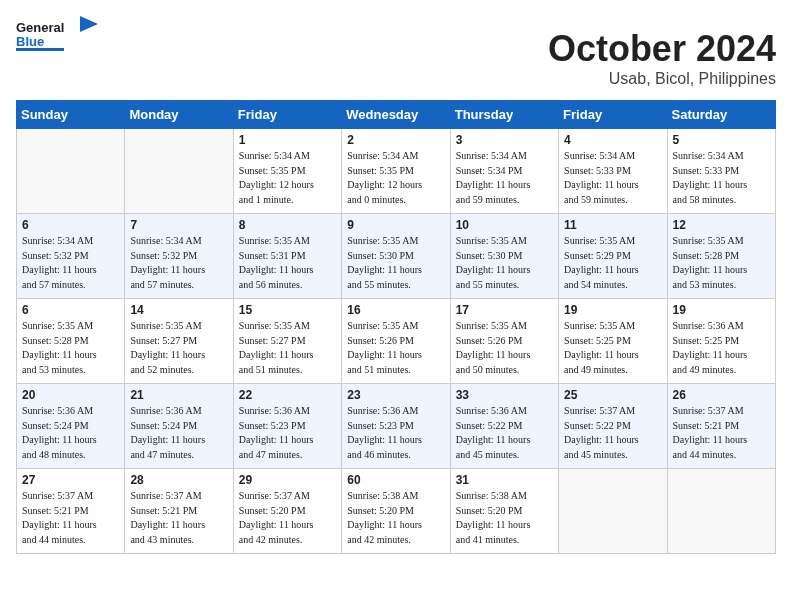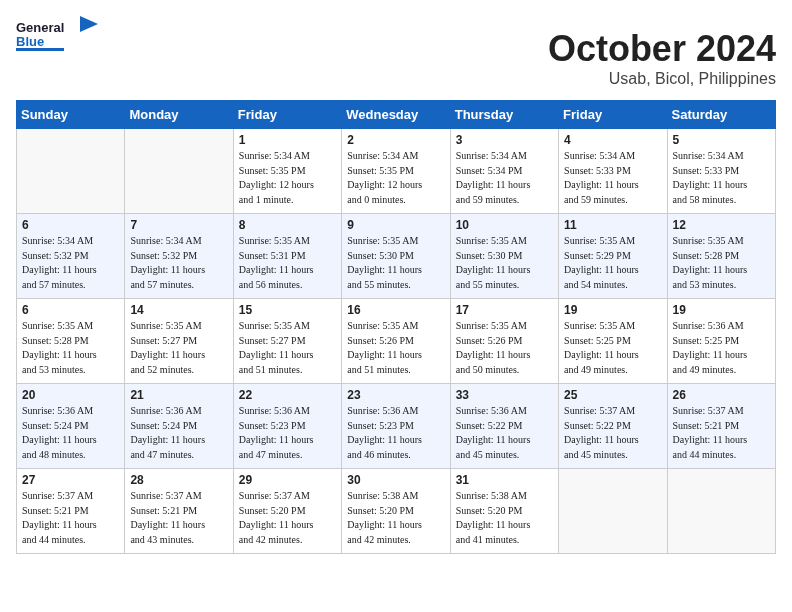--- a/index.html
+++ b/index.html
@@ -326,21 +326,21 @@
 and 43 minutes.</div>
         </td>
         <td>
           <span class="day-num">29</span>
           <div class="cell-info" style="white-space: pre-line;">Sunrise: 5:37 AM
 Sunset: 5:20 PM
 Daylight: 11 hours
 and 42 minutes.</div>
         </td>
         <td>
-          <span class="day-num">30</span>
+          <span class="day-num">60</span>
           <div class="cell-info" style="white-space: pre-line;">Sunrise: 5:38 AM
 Sunset: 5:20 PM
 Daylight: 11 hours
 and 42 minutes.</div>
         </td>
         <td>
           <span class="day-num">31</span>
           <div class="cell-info" style="white-space: pre-line;">Sunrise: 5:38 AM
 Sunset: 5:20 PM
 Daylight: 11 hours

